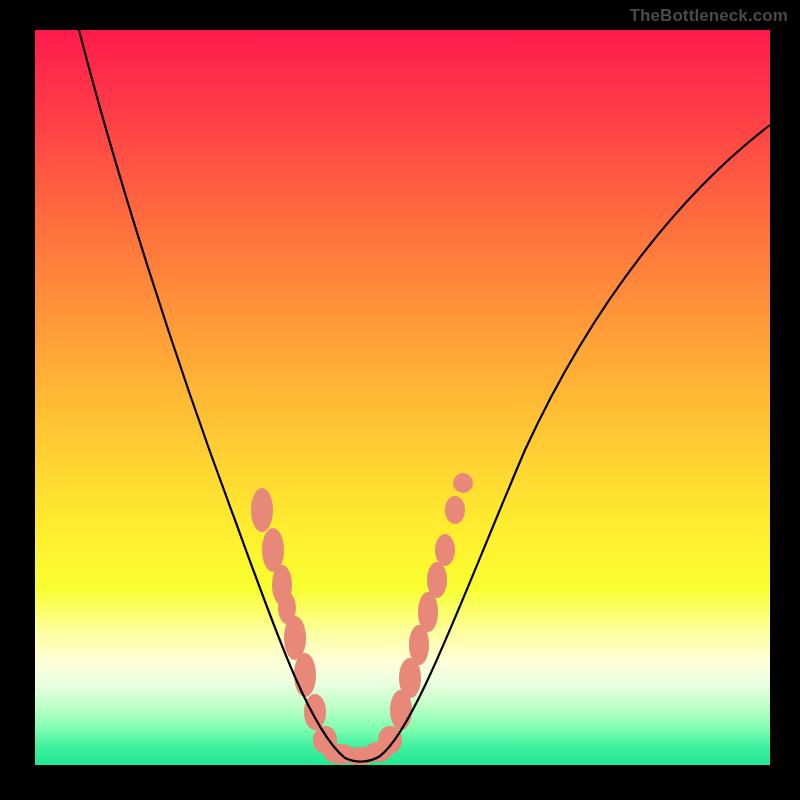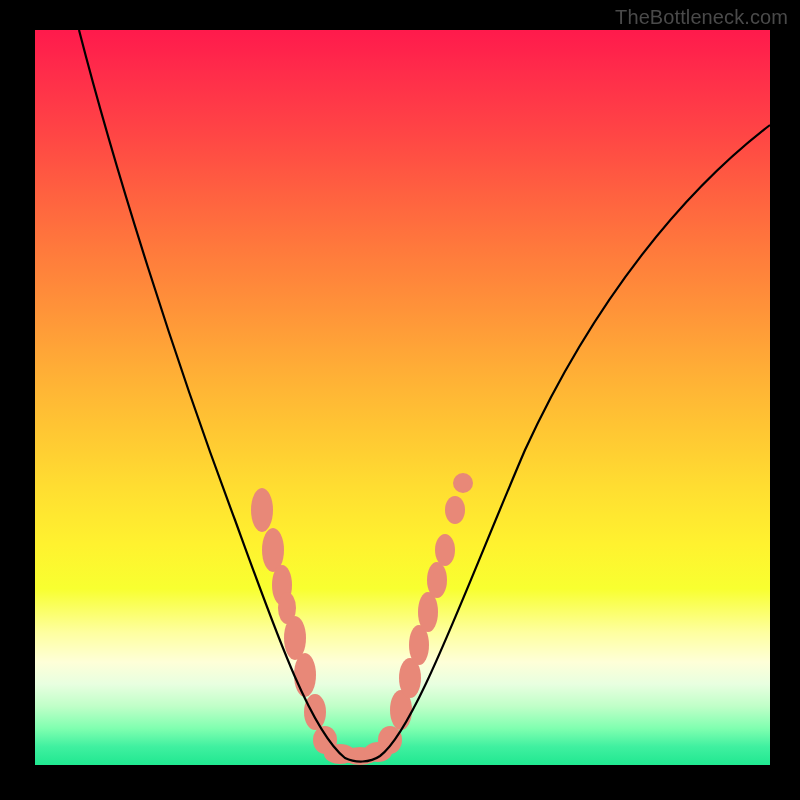--- a/index.html
+++ b/index.html
@@ -9,22 +9,22 @@
     background: #000;
     position: relative;
     overflow: hidden;
     font-family: Arial, sans-serif;
   }
   .watermark {
     position: absolute;
     top: 6px;
     right: 12px;
     color: #4a4a4a;
-    font-size: 20px;
-    font-weight: 400;
+    font-size: 17px;
+    font-weight: 700;
     z-index: 10;
     letter-spacing: 0.1px;
   }
   .plot-area {
     position: absolute;
     left: 35px;
     top: 30px;
     width: 735px;
     height: 735px;
     background: linear-gradient(to bottom,

